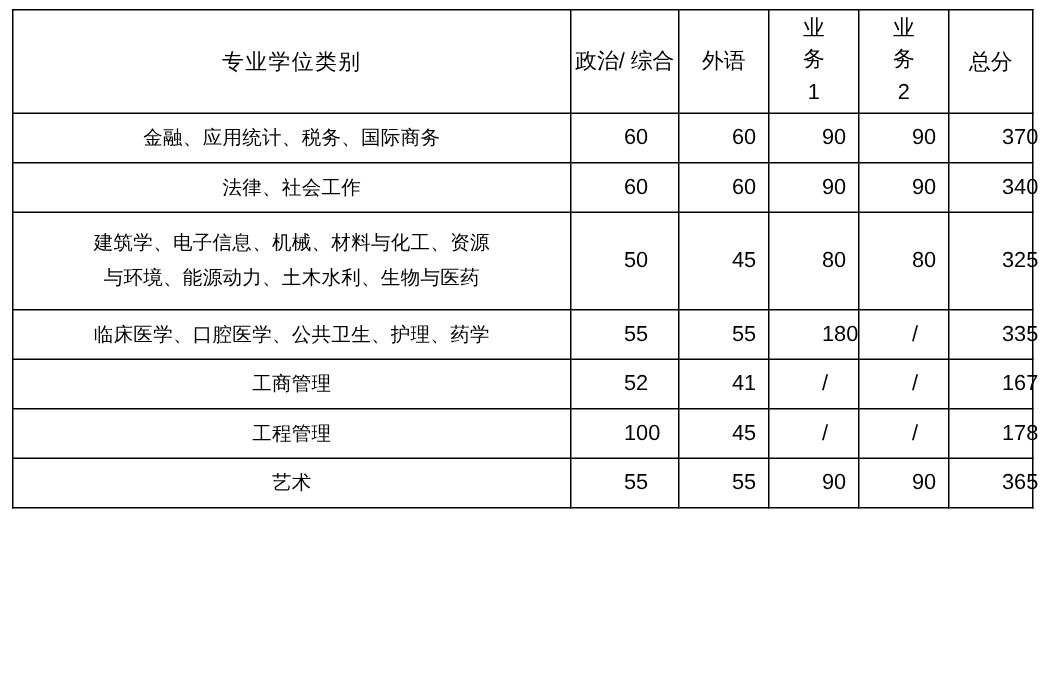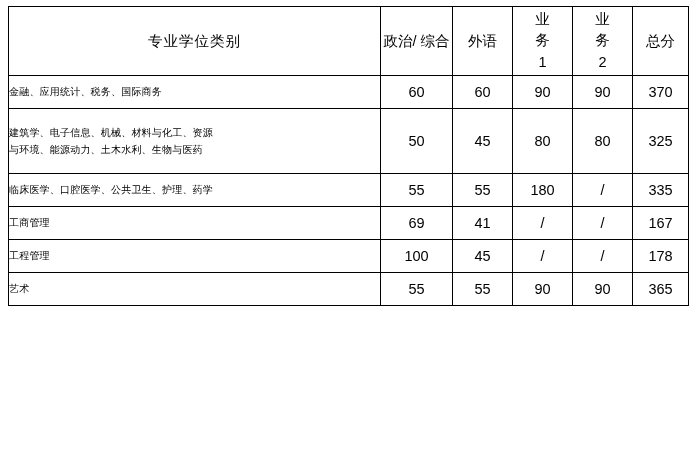--- a/index.html
+++ b/index.html
@@ -71,28 +71,28 @@
   .hdr-total {
     font-weight: bold;
     font-size: 16px;
   }
 
   
   .body-row td {
     height: 32px;
   }
   .body-row td.major {
-    text-align: left;
+    text-align: center;
     padding-left: 0;
-    font-size: 10px;
+    font-size: 13px;
     letter-spacing: 0.2px;
   }
   .body-row td.num {
-    text-align: center;
     font-size: 14.5px;
+    padding-left: 35px;
   }
   .row-tall td {
     height: 64px;
   }
   td.major .line {
     display: block;
     line-height: 1.75;
   }
 </style>
 </head>
@@ -133,20 +133,30 @@
       <tr class="body-row">
         <td class="major">
           <span class="line">金融、应用统计、税务、国际商务</span>
         </td>
         <td class="num">60</td>
         <td class="num">60</td>
         <td class="num">90</td>
         <td class="num">90</td>
         <td class="num">370</td>
       </tr>
+      <tr class="body-row">
+        <td class="major">
+          <span class="line">法律、社会工作</span>
+        </td>
+        <td class="num">60</td>
+        <td class="num">60</td>
+        <td class="num">90</td>
+        <td class="num">90</td>
+        <td class="num">340</td>
+      </tr>
       <tr class="body-row row-tall">
         <td class="major">
           <span class="line">建筑学、电子信息、机械、材料与化工、资源</span>
           <span class="line">与环境、能源动力、土木水利、生物与医药</span>
         </td>
         <td class="num">50</td>
         <td class="num">45</td>
         <td class="num">80</td>
         <td class="num">80</td>
         <td class="num">325</td>
@@ -158,21 +168,21 @@
         <td class="num">55</td>
         <td class="num">55</td>
         <td class="num">180</td>
         <td class="num">/</td>
         <td class="num">335</td>
       </tr>
       <tr class="body-row">
         <td class="major">
           <span class="line">工商管理</span>
         </td>
-        <td class="num">69</td>
+        <td class="num">52</td>
         <td class="num">41</td>
         <td class="num">/</td>
         <td class="num">/</td>
         <td class="num">167</td>
       </tr>
       <tr class="body-row">
         <td class="major">
           <span class="line">工程管理</span>
         </td>
         <td class="num">100</td>

